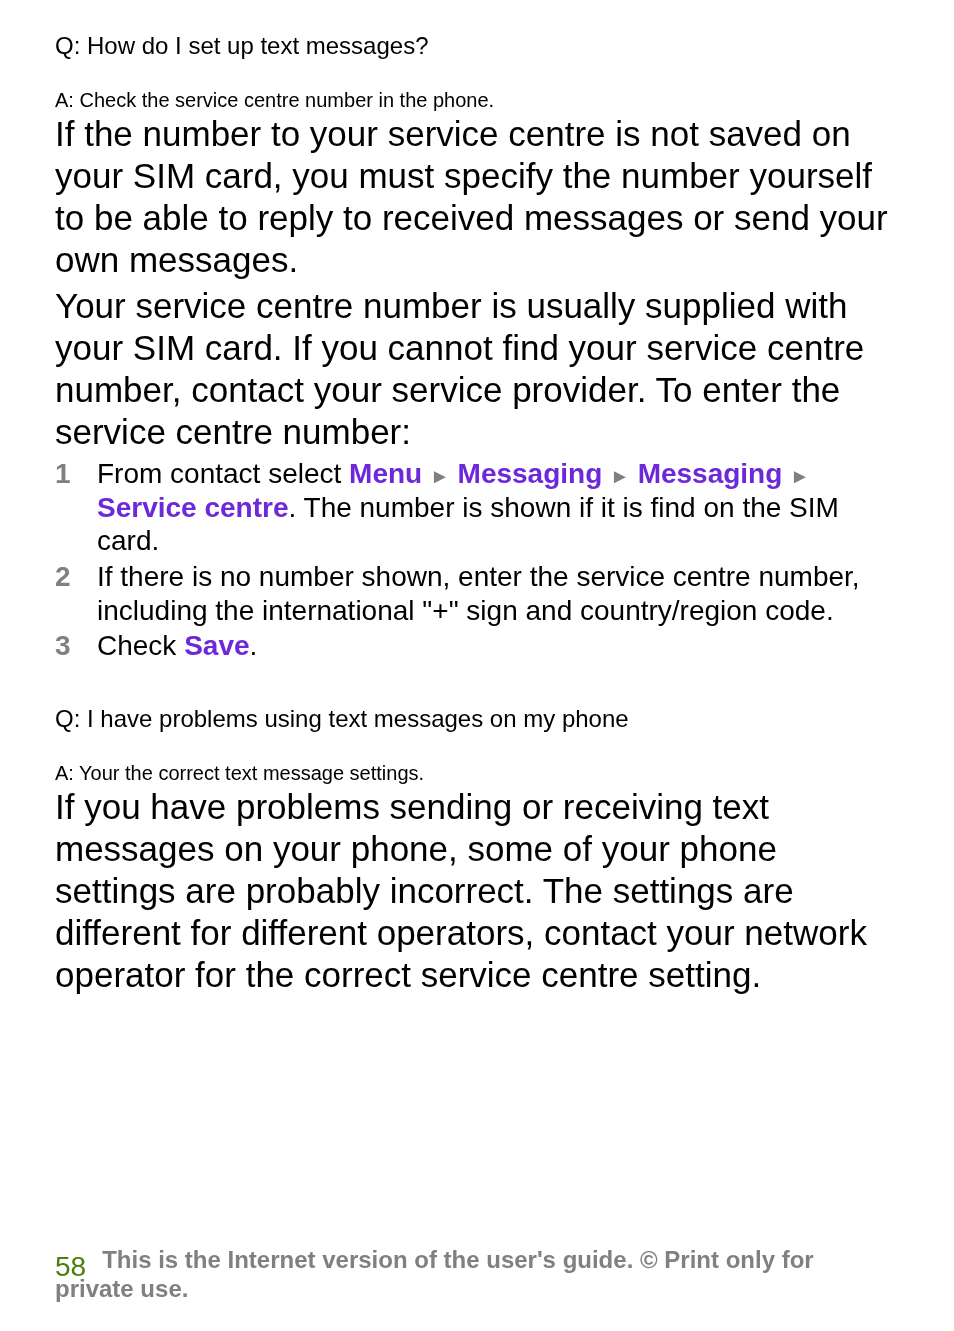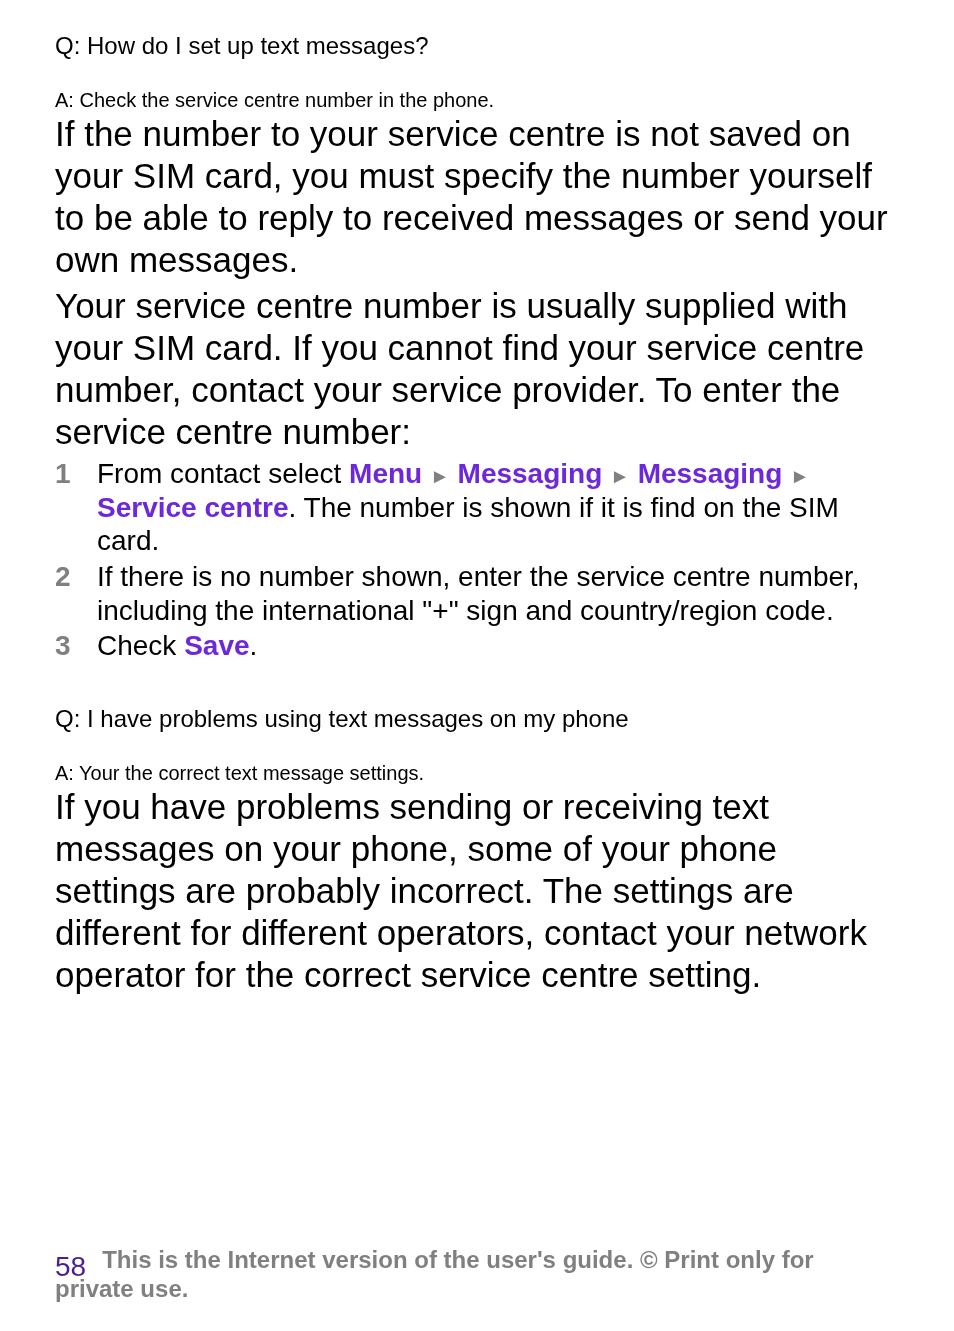--- a/index.html
+++ b/index.html
@@ -66,21 +66,21 @@
     }
     .footer {
       position: absolute;
       bottom: 20px;
       left: 55px;
       right: 55px;
     }
     .page-number {
       font-size: 28px;
       font-weight: normal;
-      color: #4c1d95;
+      color: #4d7c0f;
       text-align: center;
     }
     .footer-text {
       font-size: 24px;
       font-weight: bold;
       color: #808080;
       position: relative;
       top: -8px;
       margin-left: 16px;
     }

